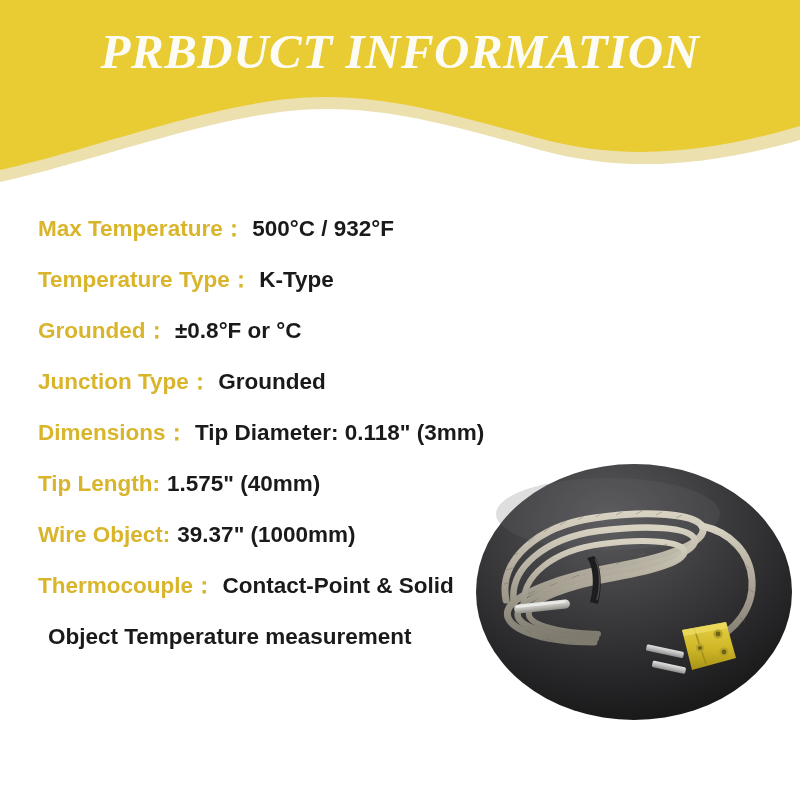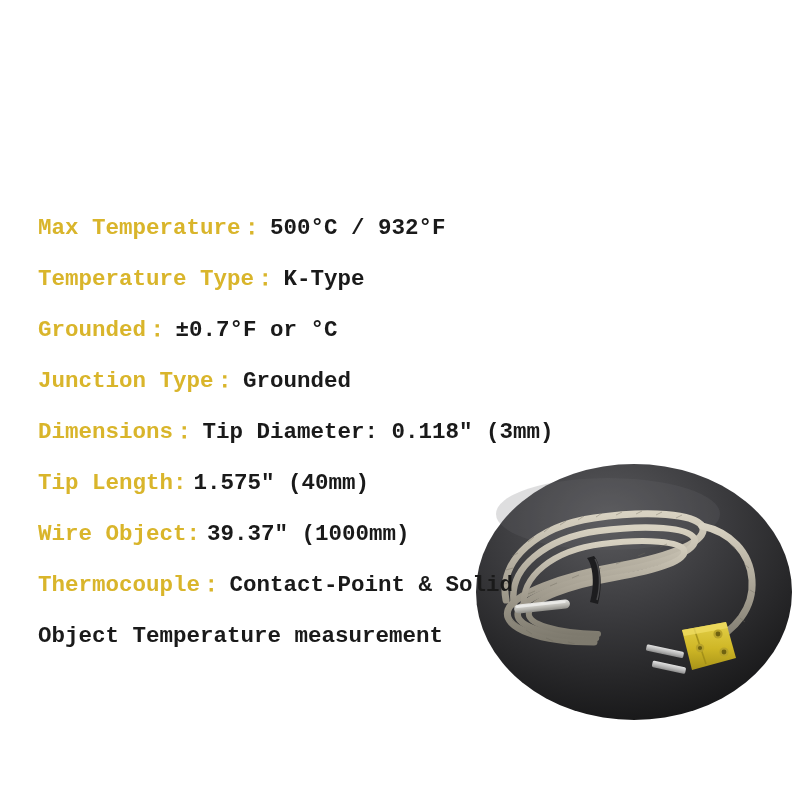--- a/index.html
+++ b/index.html
@@ -60,66 +60,74 @@
     top: 203px;
     width: 620px;
     z-index: 4;
   }
   .spec-row {
     height: 51px;
     line-height: 51px;
     white-space: nowrap;
     font-size: 22.5px;
     font-weight: bold;
-    font-family: Liberation Mono, monospace;
   }
   .spec-label {
     color: #d9b52b;
     font-weight: bold;
   }
   .spec-value {
     color: #1a1a1a;
     font-weight: bold;
     margin-left: 7px;
   }
   .spec-row.cont .spec-value {
-    margin-left: 0;
+    margin-left: 10px;
   }
 
   
   .product-photo {
     position: absolute;
     left: 468px;
     top: 452px;
     width: 340px;
     height: 286px;
     z-index: 2;
   }
   .product-photo svg {
     display: block;
   }
 </style>
 </head>
 <body>
 
 <div class="page">
 
+  <div class="header">
+    <svg width="800" height="182" viewBox="0 0 800 182">
+
+      <path d="M0,0 L800,0 L800,140 C700,168 620,172 540,150 C450,125 370,100 280,112 C190,124 90,162 0,182 Z" fill="#ece0ae"></path>
+
+      <path d="M0,0 L800,0 L800,126 C700,156 618,160 538,138 C448,113 368,88 278,100 C188,112 88,150 0,170 Z" fill="#e9cb33"></path>
+    </svg>
+    <div class="header-title">PRBDUCT INFORMATION</div>
+  </div>
 
   <div class="specs">
 
     <div class="spec-row">
       <span class="spec-label">Max Temperature：</span><span class="spec-value">500°C / 932°F</span>
     </div>
 
     <div class="spec-row">
       <span class="spec-label">Temperature Type：</span><span class="spec-value">K-Type</span>
     </div>
 
     <div class="spec-row">
-      <span class="spec-label">Grounded：</span><span class="spec-value">±0.7°F or °C</span>
+      <span class="spec-label">Grounded：</span><span class="spec-value">±0.8°F or °C</span>
     </div>
 
     <div class="spec-row">
       <span class="spec-label">Junction Type：</span><span class="spec-value">Grounded</span>
     </div>
 
     <div class="spec-row">
       <span class="spec-label">Dimensions：</span><span class="spec-value">Tip Diameter: 0.118" (3mm)</span>
     </div>
 

